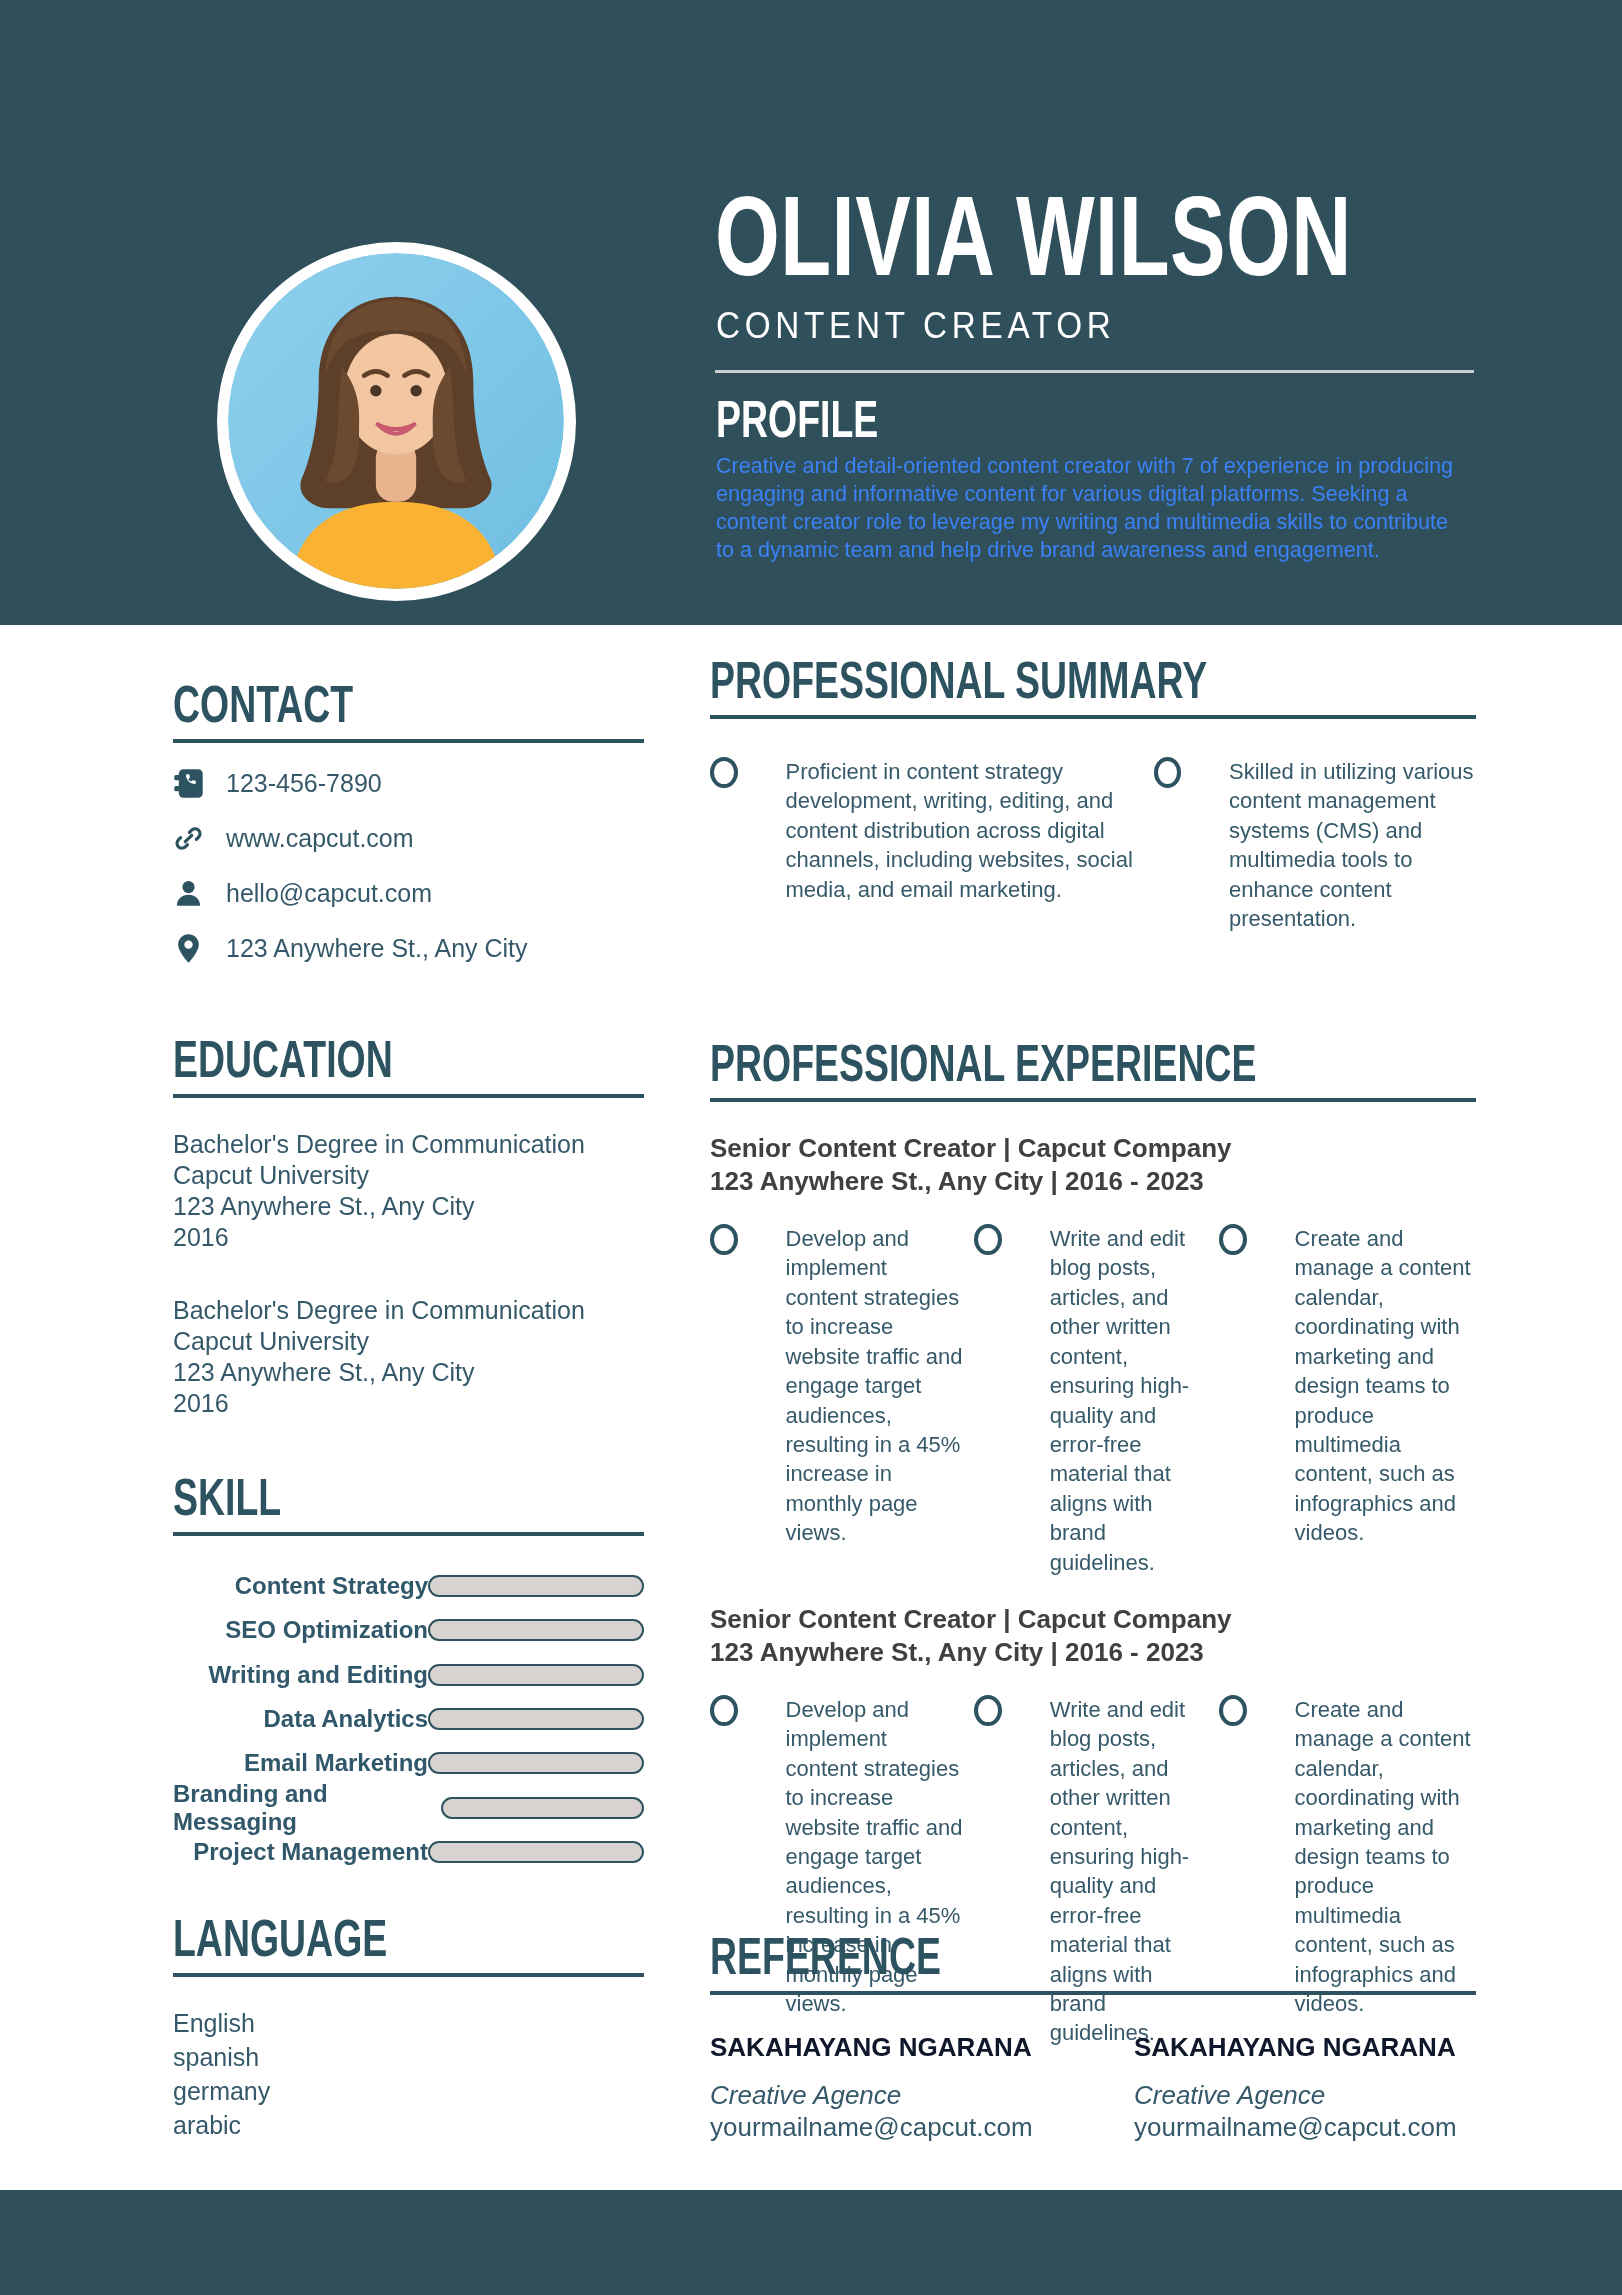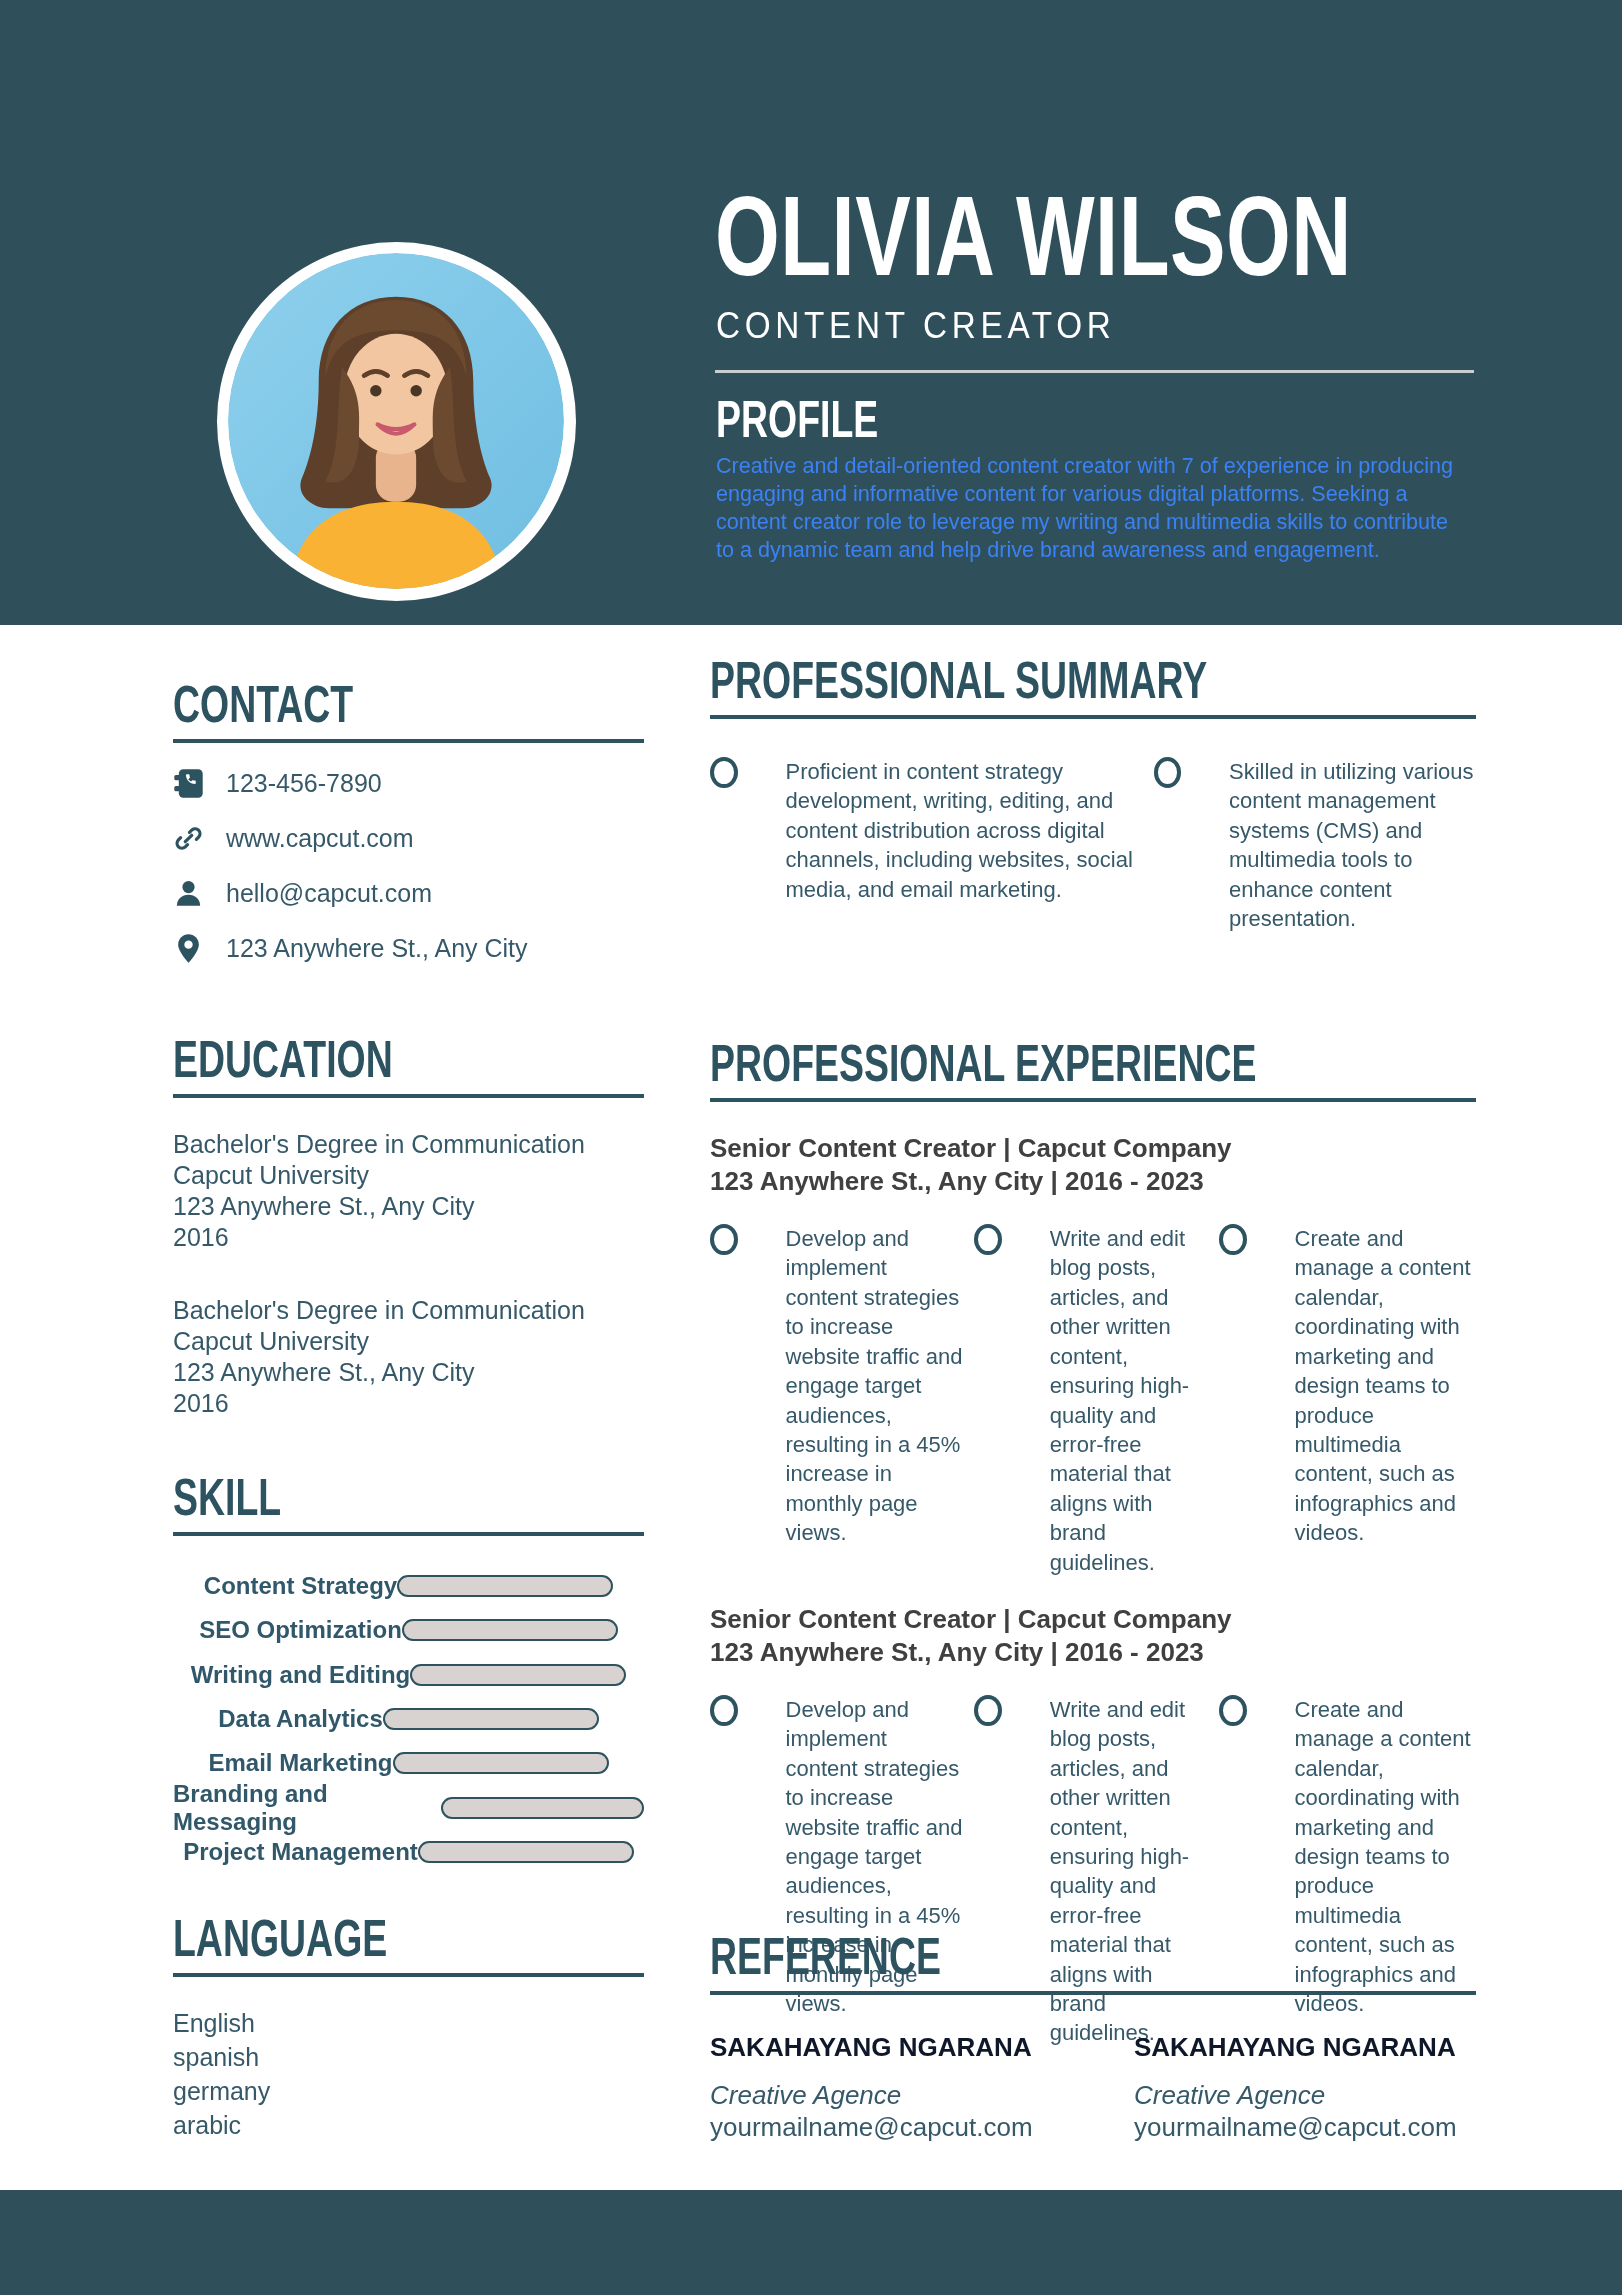--- a/index.html
+++ b/index.html
@@ -40,21 +40,21 @@
   .cicon svg{display:block;width:100%;height:100%}
   .ctext{font-size:25px;color:#36596A}
 
   
   .edu-block{font-size:25px;line-height:31px;color:#36596A}
   .edu-block.first{margin-top:31px}
   .edu-block.second{margin-top:42px}
 
   
   .skill-list{margin-top:37px;display:flex;flex-direction:column;gap:18.3px}
-  .skill-row{display:flex;align-items:center;justify-content:center;height:26px}
+  .skill-row{display:flex;align-items:center;justify-content:flex-end;height:26px}
   .skill-label{font-size:24px;font-weight:700;color:#31586A}
   .bar{width:216px;height:22px;border:2px solid #2E535E;background:#D8D2D0;border-radius:11.8px;box-sizing:border-box;overflow:hidden}
   .bar-fill{height:100%;width:82%;background:#2E535E;border-radius:0 10.5px 10.5px 0}
 
   
   .lang-list{margin-top:29px;font-size:25px;line-height:34px;color:#36596A}
 
   
   .bullets{display:flex;flex-direction:row;gap:9.2px}
   .bullets.summary{margin-top:38px}

